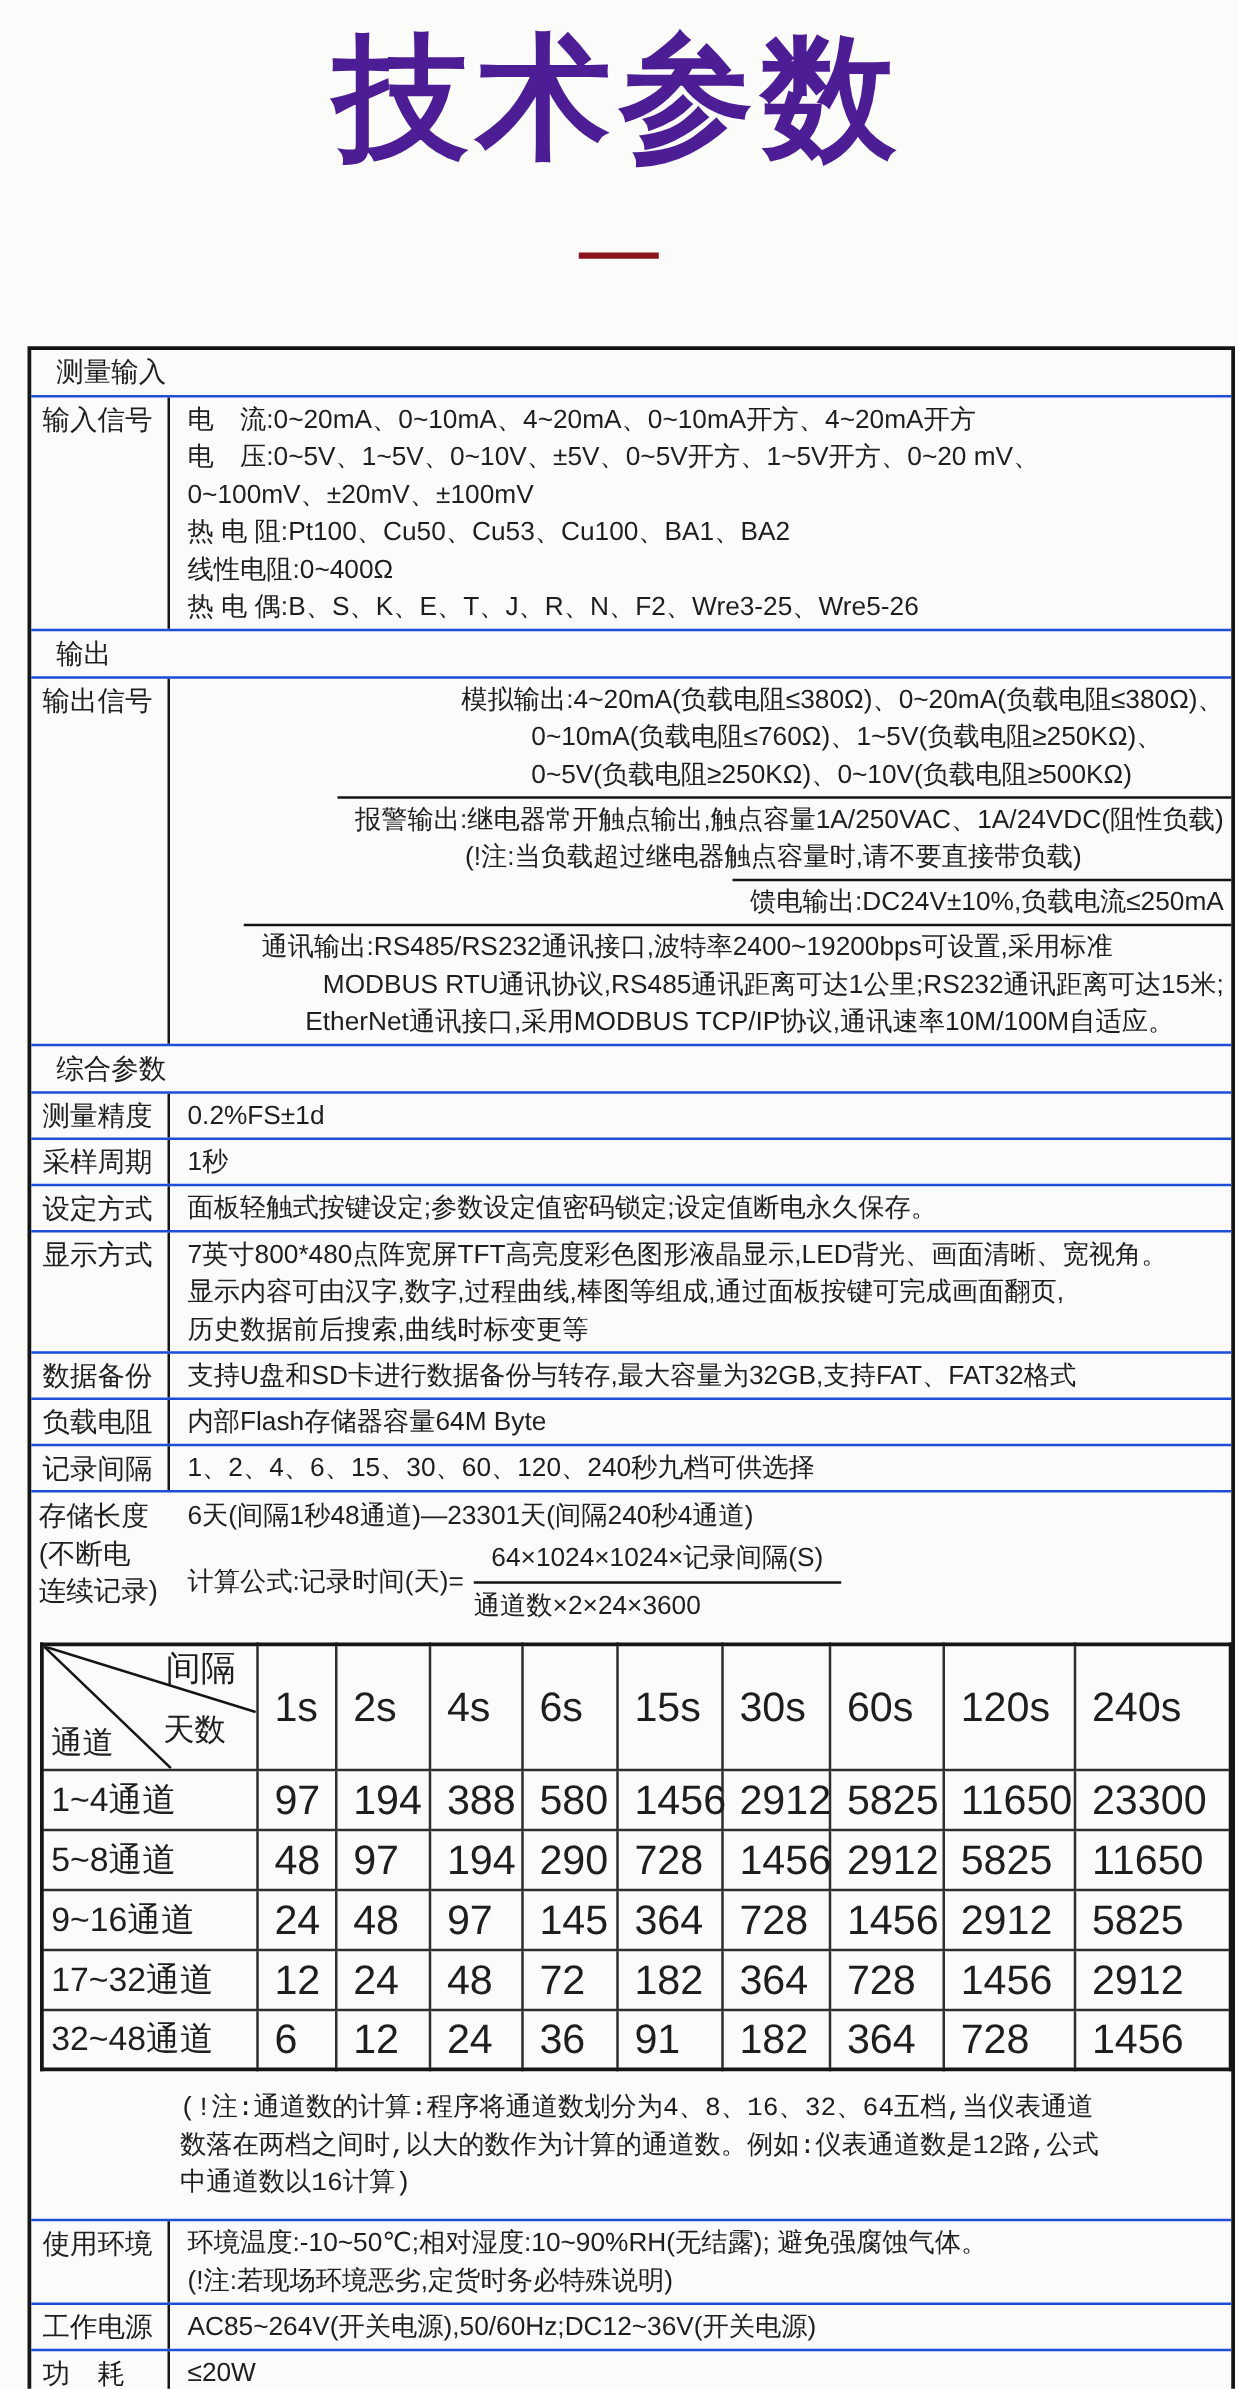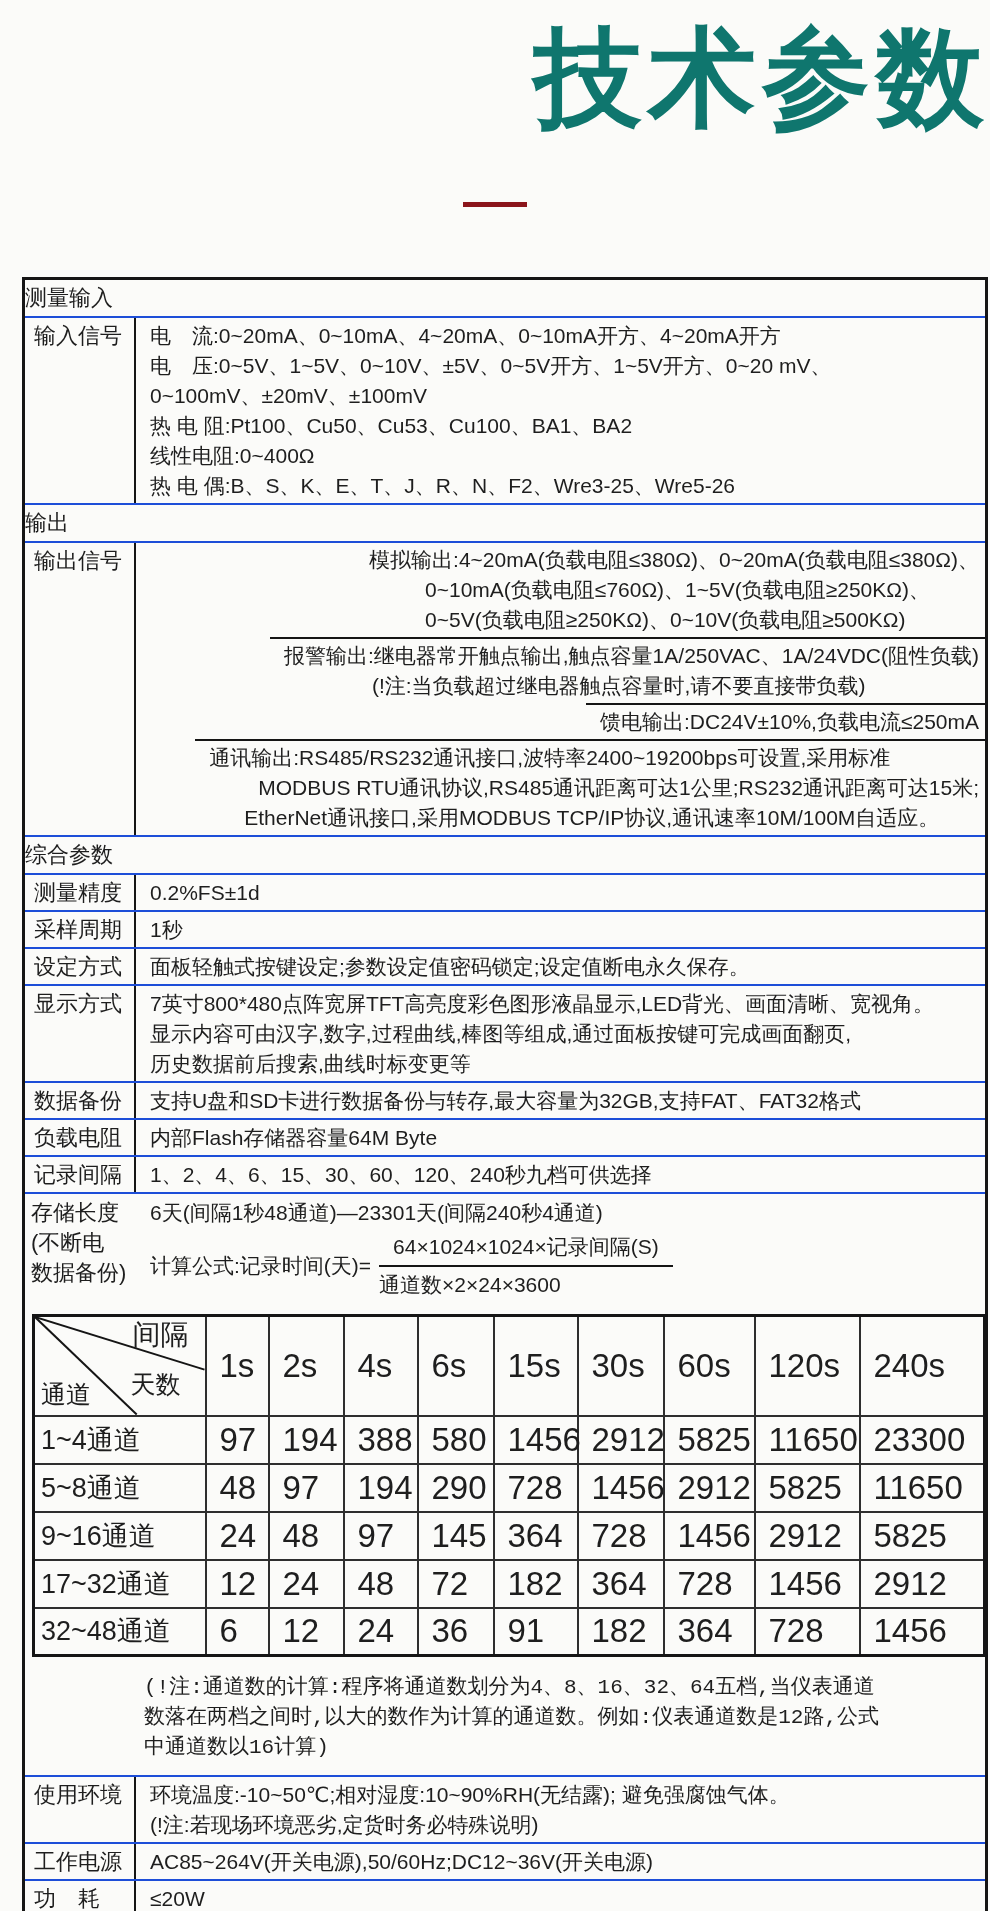--- a/index.html
+++ b/index.html
@@ -6,43 +6,43 @@
   html,body { margin:0; padding:0; }
   body {
     width:990px; height:1911px;
     background:#FBFBF9;
     font-family:"Liberation Sans","DejaVu Sans",sans-serif;
     color:#1E1E1E;
     overflow:hidden;
   }
   .page-title {
     margin-top:16px;
-    text-align:right;
+    text-align:center;
     font-size:108px;
     font-weight:800;
     letter-spacing:6px;
     line-height:1.15;
-    color:#0f766e;
+    color:#4c1d95;
   }
   .title-underline {
     width:64px; height:5px;
     margin:62px auto 0;
   }
   
   .spec-table {
     width:966px;
     margin:70px 0 0 22px;
     border:3px solid #151515;
     font-size:21px;
     line-height:30px;
     background:#FBFBF9;
   }
   .trow { display:flex; border-top:2px solid #1d4ed8; }
   .trow.first { border-top:none; }
-  .sechead { flex:1; padding:3px 0; font-size:22px; }
+  .sechead { flex:1; padding:3px 20px; font-size:22px; }
   .lab {
     flex:0 0 111px;
     border-right:2px solid #151515;
     padding:3px 4px 2px 9px;
     font-size:22px;
   }
   .con { flex:1; min-width:0; padding:3px 6px 2px 14px; }
   .subcol { flex:1; display:flex; flex-direction:column; min-width:0;align-items:flex-end; }
   .sub { padding:2px 6px 2px 14px; border-top:2px solid #151515; }
   .sub.first { border-top:none; }
@@ -174,21 +174,21 @@
     <div class="lab">记录间隔</div>
     <div class="con">1、2、4、6、15、30、60、120、240秒九档可供选择</div>
   </div>
 
   <div class="trow">
     <div class="storage-cell">
       <div class="storage-top">
         <div class="storage-label">
           <div class="line">存储长度</div>
           <div class="line">(不断电</div>
-          <div class="line">数据备份)</div>
+          <div class="line">连续记录)</div>
         </div>
         <div class="storage-body">
           <div class="line">6天(间隔1秒48通道)—23301天(间隔240秒4通道)</div>
           <div class="formula-row">
             <span>计算公式:记录时间(天)=</span>
             <span class="frac">
               <span class="num">64×1024×1024×记录间隔(S)</span>
               <span class="den">通道数×2×24×3600</span>
             </span>
           </div>

